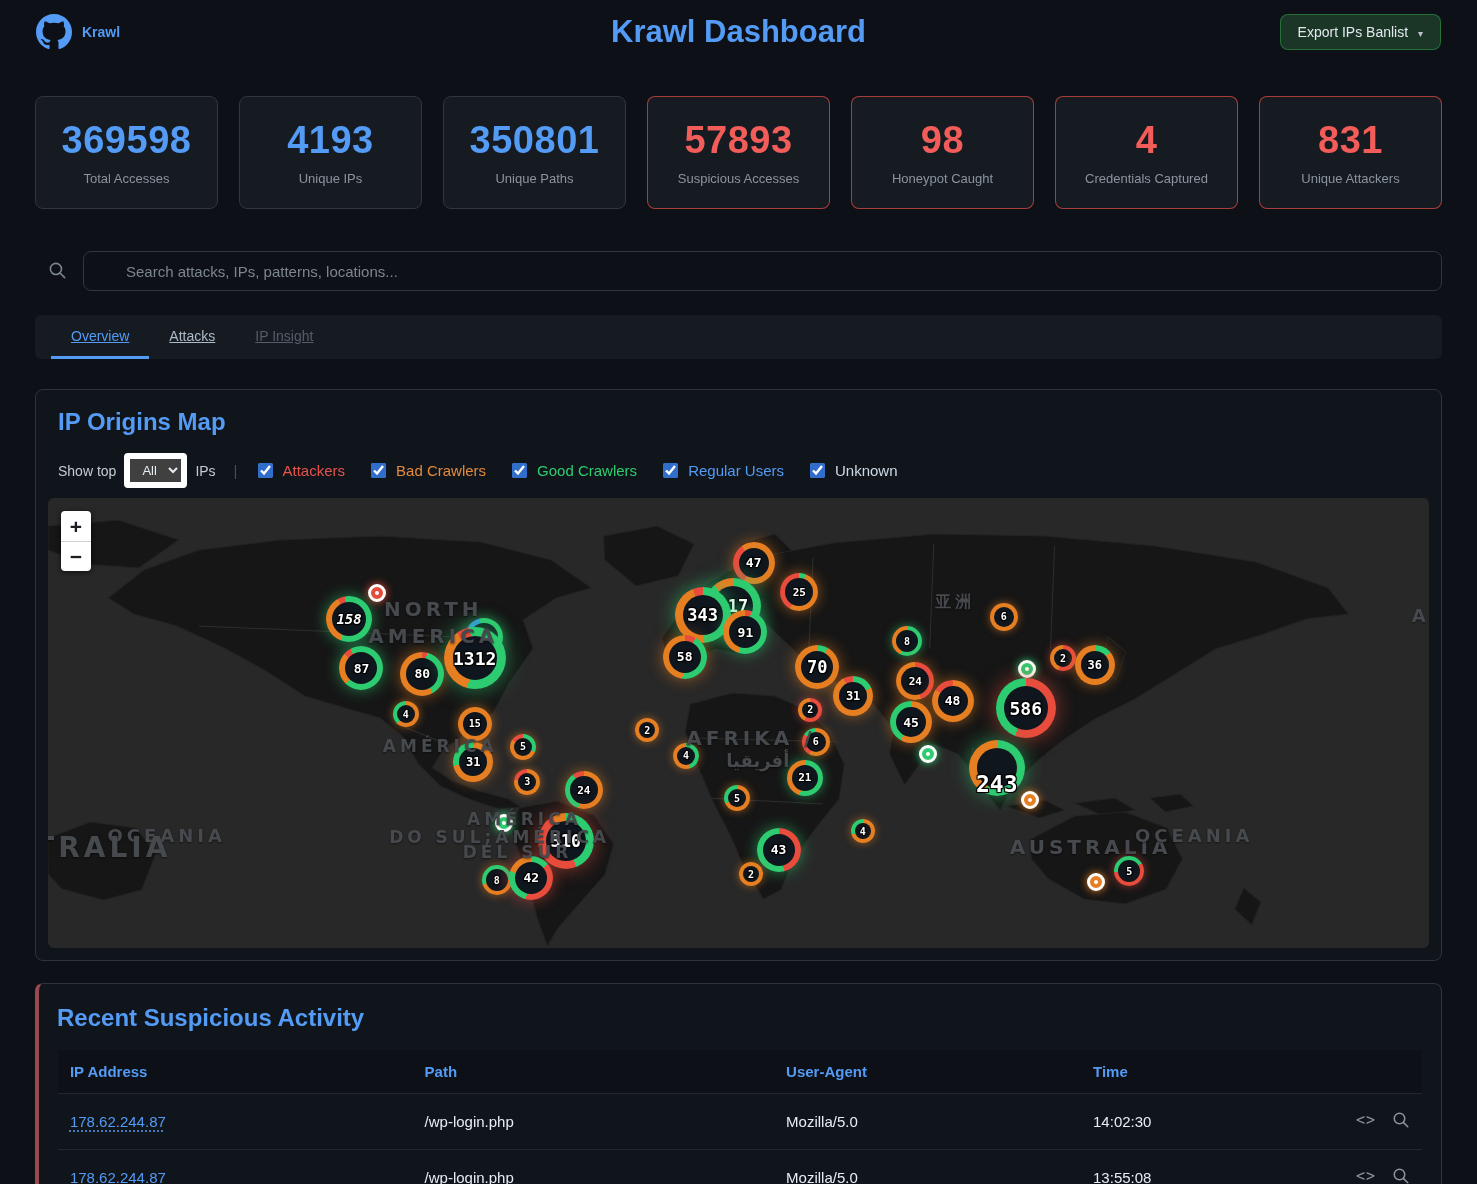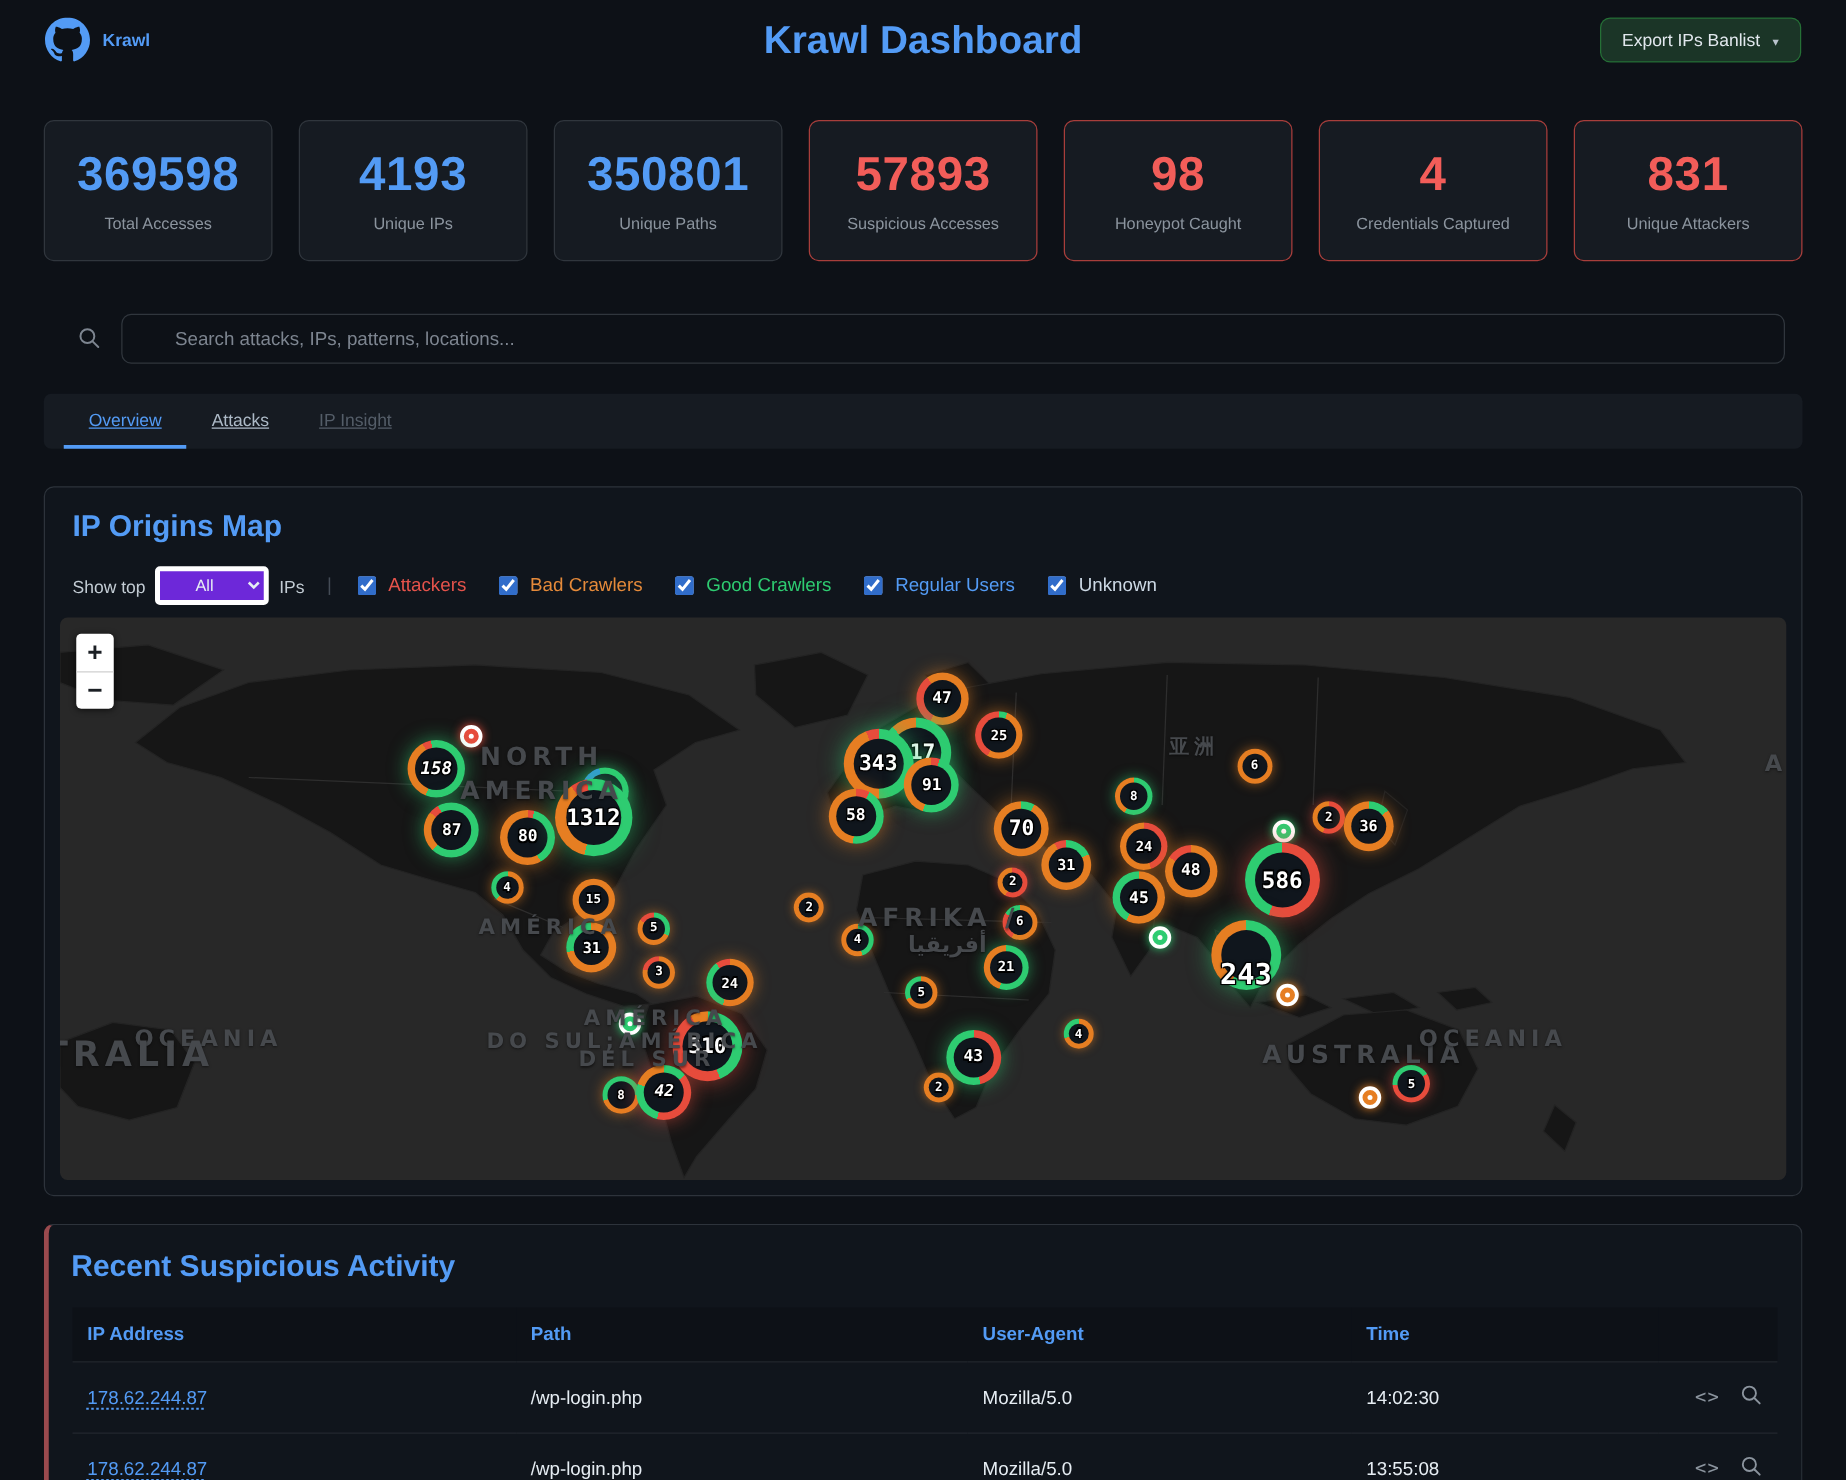--- a/index.html
+++ b/index.html
@@ -20,21 +20,21 @@
   
   .stats { display:flex; gap:21px; padding:32px 35px 0; }
   .stat-card { flex:1; background:#161b22; border:1px solid #30363d; border-radius:8px;
     height:113px; display:flex; flex-direction:column; align-items:center; justify-content:center; }
   .stat-card .value { font-size:38px; font-weight:bold; color:#539bf5; letter-spacing:.5px; }
   .stat-card .label { font-size:13px; color:#8b949e; margin-top:9px; }
   .stat-card.danger { border-color:rgba(248,81,73,.65); }
   .stat-card.danger .value { color:#f25d59; }
 
   
-  .search-wrap { margin:42px 49px 0; position:relative;padding-left:48px; }
+  .search-wrap { margin:42px 35px 0; position:relative;padding-left:48px; }
   .search-input { width:100%; height:40px; background:transparent; border:1px solid #30363d;
     border-radius:8px; color:#c9d1d9; padding:0 12px 0 42px; font-size:15px; font-family:inherit; }
   .search-input::placeholder { color:#7d8590; }
   .search-icon { position:absolute; left:13px; top:10px; pointer-events:none; }
 
   
   .tabs { margin:24px 35px 0; background:#161b22; border-radius:6px; display:flex;
     padding:0 16px; height:44px; align-items:stretch; }
   .tab { display:flex; align-items:center; padding:0 20px; font-size:14px; color:#adbac7;
     text-decoration-line:underline; border-bottom:3px solid transparent; cursor:pointer; }
@@ -43,22 +43,22 @@
 
   
   .panel { margin:30px 35px 0; border:1px solid #2d333b; border-radius:8px;
     padding:14px 12px 12px; background:#10151c; }
   .panel-title { color:#539bf5; font-size:24px; font-weight:bold; margin:4px 0 0 10px; }
 
   
   .map-controls { display:flex; align-items:center; margin:17px 0 10px 10px;
     font-size:15px; color:#c3ccd4; }
   .map-controls .lbl { margin-right:8px; font-size:14px; }
-  .show-top { background:#6d28d9; color:#e6edf3; border:4px solid #ffffff; border-radius:4px;
-    padding:3px 24px; font-size:13px; margin-right:8px; font-family:inherit; }
+  .show-top { background:#404040; color:#e6edf3; border:6px solid #ffffff; border-radius:4px;
+    padding:3px 8px; font-size:13px; margin-right:8px; font-family:inherit; }
   .ctl-divider { color:#444c56; margin:0 16px 0 10px; }
   .filter-item { display:flex; align-items:center; gap:7px; margin-right:22px; cursor:pointer; }
   .filter-item input { width:15px; height:15px; accent-color:#316dca; cursor:pointer; }
 
   
   .map { position:relative; height:450px; background:#282828; border-radius:6px;
     overflow:hidden; cursor:grab; }
   .map svg.world { position:absolute; inset:0; width:100%; height:100%; }
   .zoom-ctl { position:absolute; top:13px; left:13px; width:30px; background:#fff;
     border-radius:4px; z-index:60; box-shadow:0 1px 5px rgba(0,0,0,.65); overflow:hidden; }
@@ -317,21 +317,21 @@
         <div class="marker" style="left: 37.5%; top: 76.2%; width: 56px; height: 56px; background: conic-gradient(rgb(46, 204, 113) 0%, rgb(46, 204, 113) 44%, rgb(231, 76, 60) 44%, rgb(231, 76, 60) 92%, rgb(230, 126, 34) 92%, rgb(230, 126, 34) 100%); box-shadow: rgba(231, 76, 60, 0.6) 0px 0px 19px;">
           <div class="marker-inner" style="inset: 8px;">
             <span class="marker-count" style="font-size: 17px;">310</span>
           </div>
         </div>
         <div class="marker" style="left: 32.5%; top: 84.9%; width: 30px; height: 30px; background: conic-gradient(rgb(46, 204, 113) 0%, rgb(46, 204, 113) 25%, rgb(230, 126, 34) 25%, rgb(230, 126, 34) 70%, rgb(46, 204, 113) 70%, rgb(46, 204, 113) 100%); box-shadow: rgba(230, 126, 34, 0.6) 0px 0px 10px;">
           <div class="marker-inner" style="inset: 4px;">
             <span class="marker-count" style="font-size: 10px;">8</span>
           </div>
         </div>
-        <div class="marker" style="left: 35%; top: 84.4%; width: 44px; height: 44px; background: conic-gradient(rgb(46, 204, 113) 0%, rgb(46, 204, 113) 14%, rgb(231, 76, 60) 14%, rgb(231, 76, 60) 54%, rgb(46, 204, 113) 54%, rgb(46, 204, 113) 80%, rgb(230, 126, 34) 80%, rgb(230, 126, 34) 100%); box-shadow: rgba(231, 76, 60, 0.6) 0px 0px 15px; font-style: italic;">
+        <div class="marker" style="left: 35%; top: 84.4%; width: 44px; height: 44px; background: conic-gradient(rgb(46, 204, 113) 0%, rgb(46, 204, 113) 14%, rgb(231, 76, 60) 14%, rgb(231, 76, 60) 54%, rgb(46, 204, 113) 54%, rgb(46, 204, 113) 80%, rgb(230, 126, 34) 80%, rgb(230, 126, 34) 100%); box-shadow: rgba(231, 76, 60, 0.6) 0px 0px 15px;">
           <div class="marker-inner" style="inset: 6px;">
             <span class="marker-count" style="font-size: 13px;">42</span>
           </div>
         </div>
         <div class="marker" style="left: 51.1%; top: 14.4%; width: 42px; height: 42px; background: conic-gradient(rgb(230, 126, 34) 0%, rgb(230, 126, 34) 58%, rgb(231, 76, 60) 58%, rgb(231, 76, 60) 90%, rgb(230, 126, 34) 90%, rgb(230, 126, 34) 100%); box-shadow: rgba(230, 126, 34, 0.6) 0px 0px 14px;">
           <div class="marker-inner" style="inset: 6px;">
             <span class="marker-count" style="font-size: 13px;">47</span>
           </div>
         </div>
         <div class="marker" style="left: 54.4%; top: 20.9%; width: 38px; height: 38px; background: conic-gradient(rgb(46, 204, 113) 0%, rgb(46, 204, 113) 6%, rgb(230, 126, 34) 6%, rgb(230, 126, 34) 58%, rgb(231, 76, 60) 58%, rgb(231, 76, 60) 100%); box-shadow: rgba(230, 126, 34, 0.6) 0px 0px 13px;">

